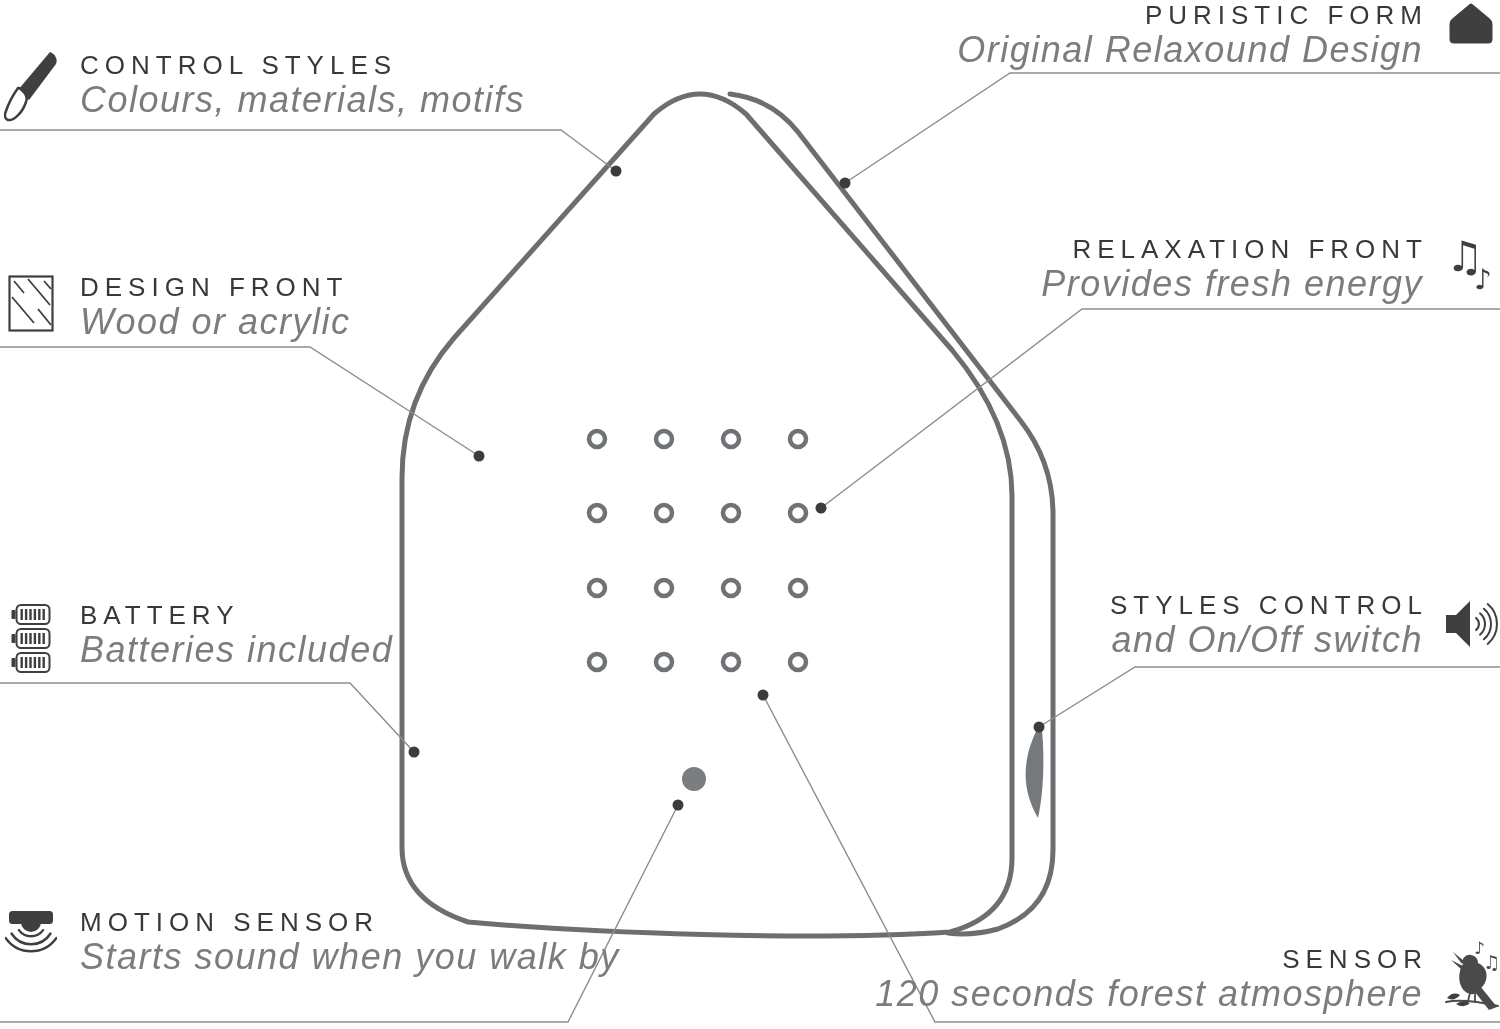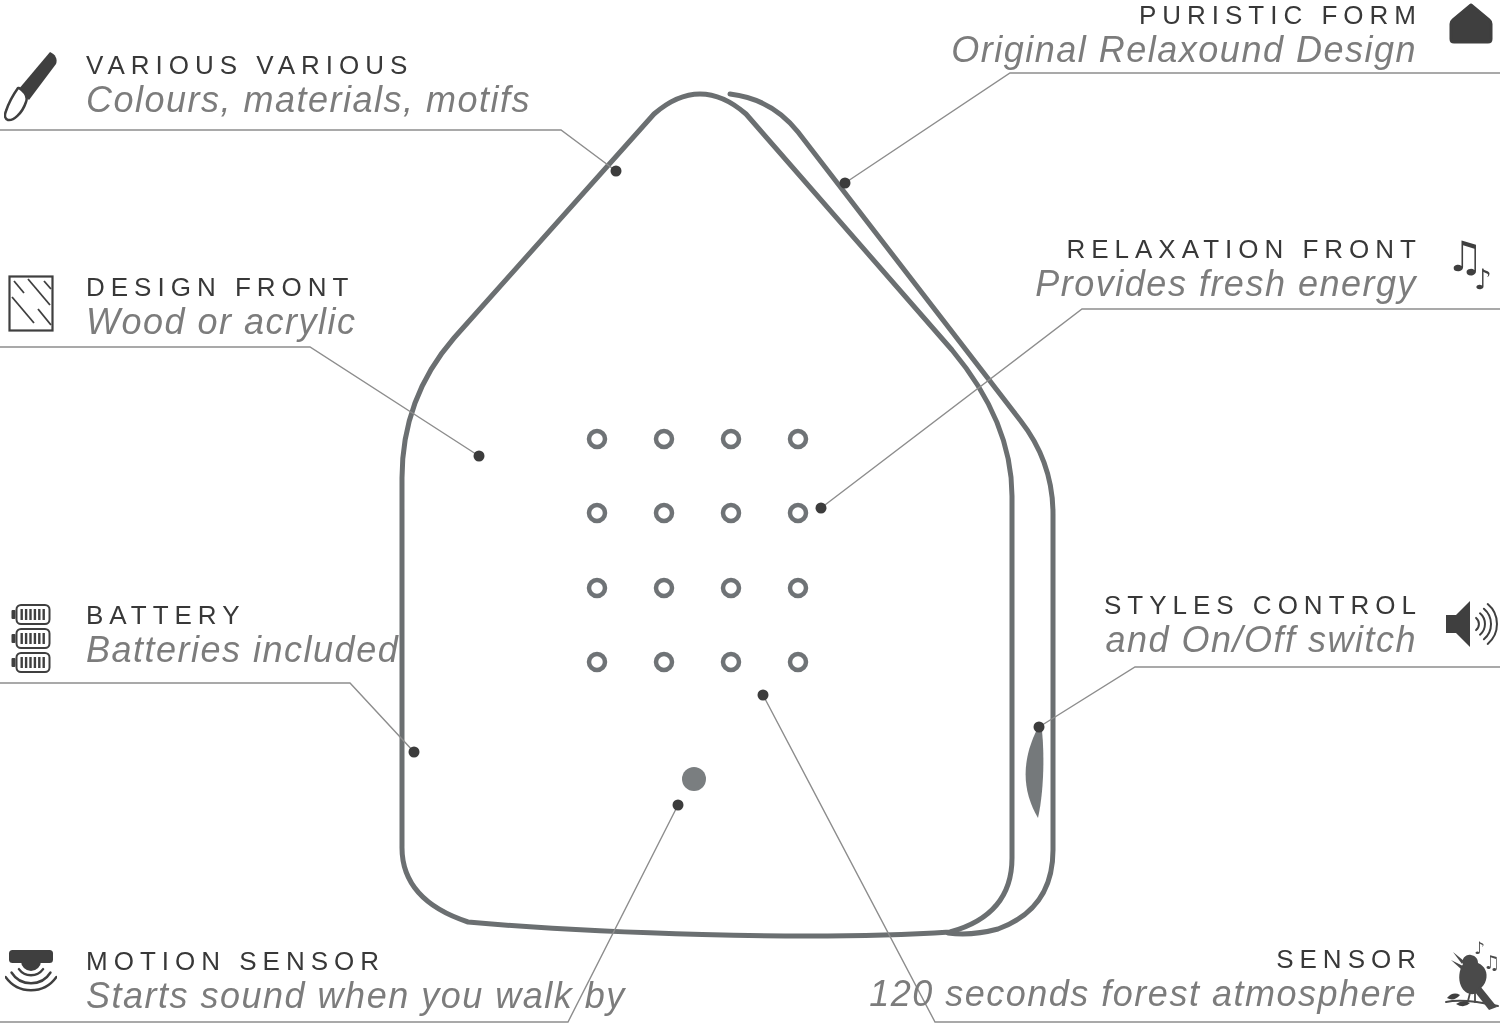--- a/index.html
+++ b/index.html
@@ -1,21 +1,21 @@
 <!DOCTYPE html>
 <html><head>
 <meta charset="utf-8">
 <style>
   html,body{margin:0;padding:0;background:#ffffff;}
   .stage{
     position:relative;width:1500px;height:1029px;overflow:hidden;background:#fff;
     font-family:"Liberation Sans","DejaVu Sans",sans-serif;
   }
   .art{position:absolute;left:0;top:0;}
-  .feature{position:absolute;display:flex;gap:28px;align-items:flex-start;}
+  .feature{position:absolute;display:flex;gap:22px;align-items:flex-start;}
   .feature.left{left:4px;}
   .feature.right{right:2px;}
   .feature .icon{width:54px;flex:none;display:flex;justify-content:center;position:relative;}
   .feature.right .txt{text-align:right;}
   .title{
     font-size:26px;color:#383838;letter-spacing:6px;line-height:30px;white-space:nowrap;
   }
   .feature.right .title{margin-right:-6px;}
   .subtitle{
     font-size:36px;color:#7c7c7c;font-style:italic;letter-spacing:1.5px;
@@ -83,21 +83,21 @@
   </svg>
 
   <div class="feature left" style="top:50px;">
     <span class="icon">
       <svg width="54" height="76" viewBox="0 0 54 76">
         <path class="ink" d="M 46,2 C 51,4 54,9 52,14 L 25,50 L 14,40 Z"></path>
         <path d="M 15,38 C 21,42 24,47 22,52 C 18,64 9,71 4,70 C 1,69 0,66 2,61 C 5,52 9,45 14,38 Z" fill="#ffffff" stroke="#3f3f3f" stroke-width="2.5" stroke-linejoin="round"></path>
       </svg>
     </span>
     <div class="txt">
-      <div class="title">VARIOUS VARIOUS</div>
+      <div class="title">CONTROL STYLES</div>
       <div class="subtitle">Colours, materials, motifs</div>
     </div>
   </div>
 
   <div class="feature right" style="top:0px;">
     <div class="txt">
       <div class="title">PURISTIC FORM</div>
       <div class="subtitle">Original Relaxound Design</div>
     </div>
     <span class="icon" style="margin-top:3px;">
@@ -190,21 +190,21 @@
         <g class="stroke-ink" stroke-width="2" stroke-linecap="round">
           <path d="M 32.1,21.9 A 8,8 0 0 1 32.1,34.1"></path>
           <path d="M 36,17.3 A 14,14 0 0 1 36,38.7"></path>
           <path d="M 39.9,12.7 A 20,20 0 0 1 39.9,43.3"></path>
           <path d="M 43.7,8.1 A 26,26 0 0 1 43.7,47.9"></path>
         </g>
       </svg>
     </span>
   </div>
 
-  <div class="feature left" style="top:946px;">
+  <div class="feature left" style="top:907px;">
     <span class="icon" style="margin-top:2px;">
       <svg width="52" height="64" viewBox="0 0 52 64">
         <rect class="ink" x="4" y="2" width="44" height="13" rx="3.5"></rect>
         <path class="ink" d="M 16,13 a 10,10 0 0 0 20,0 v -2 h -20 z"></path>
         <g class="stroke-ink" stroke-width="2.4" stroke-linecap="round">
           <path d="M 13.9,21.1 A 15,15 0 0 0 38.1,21.1"></path>
           <path d="M 6.5,24.5 A 23,23 0 0 0 45.5,24.5"></path>
           <path d="M 0.6,29 A 31,31 0 0 0 51.4,29"></path>
         </g>
       </svg>

